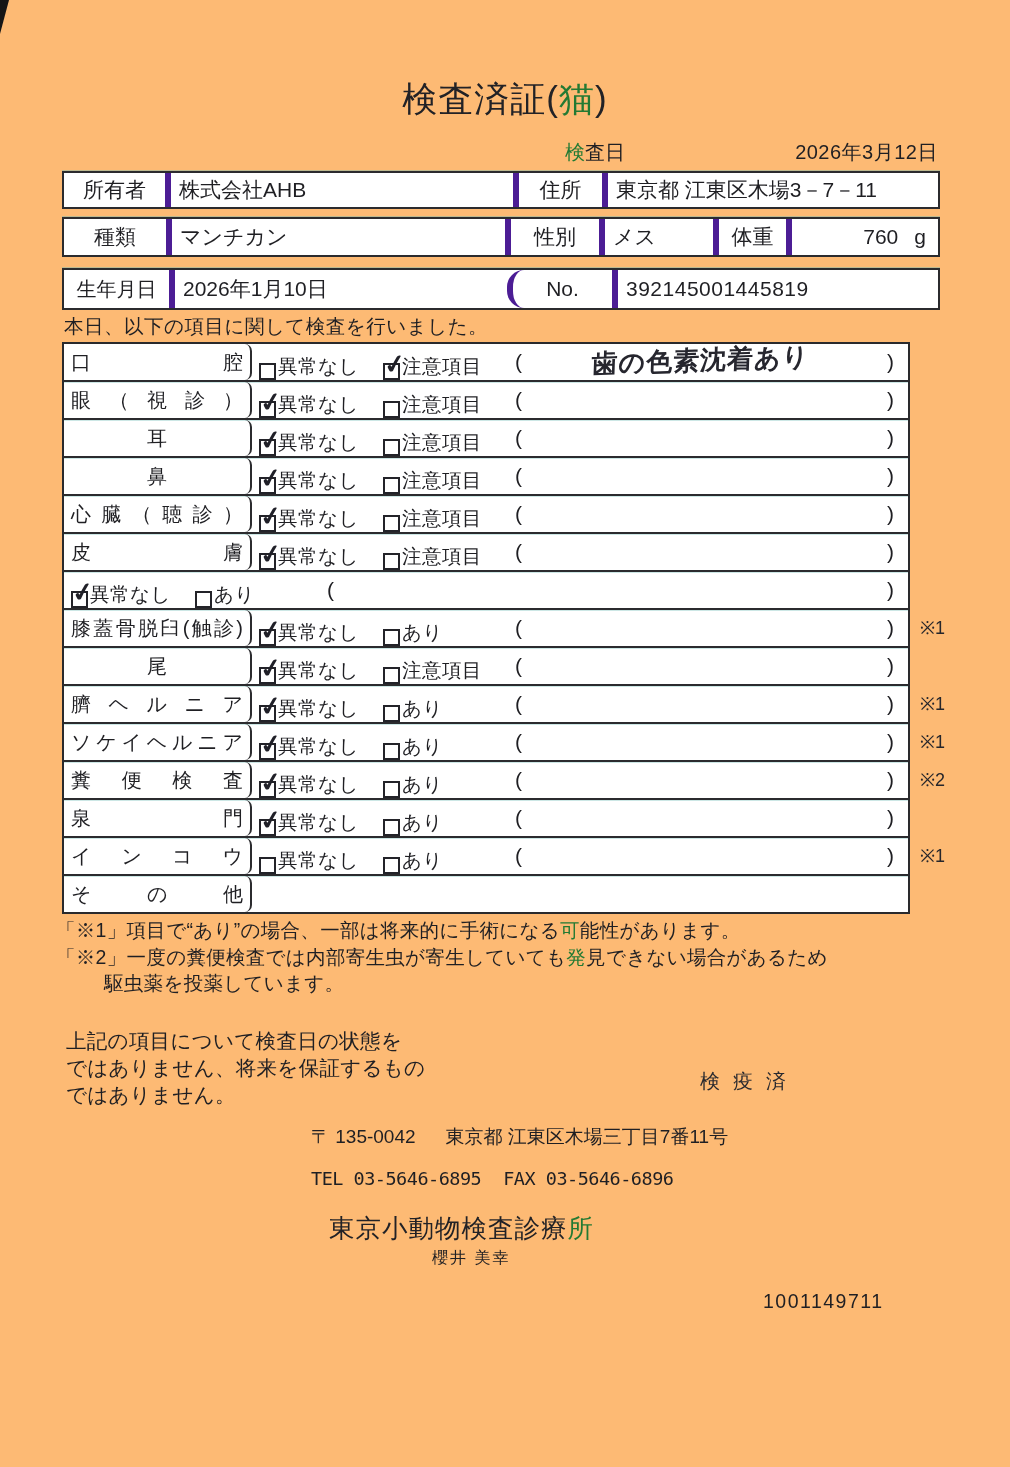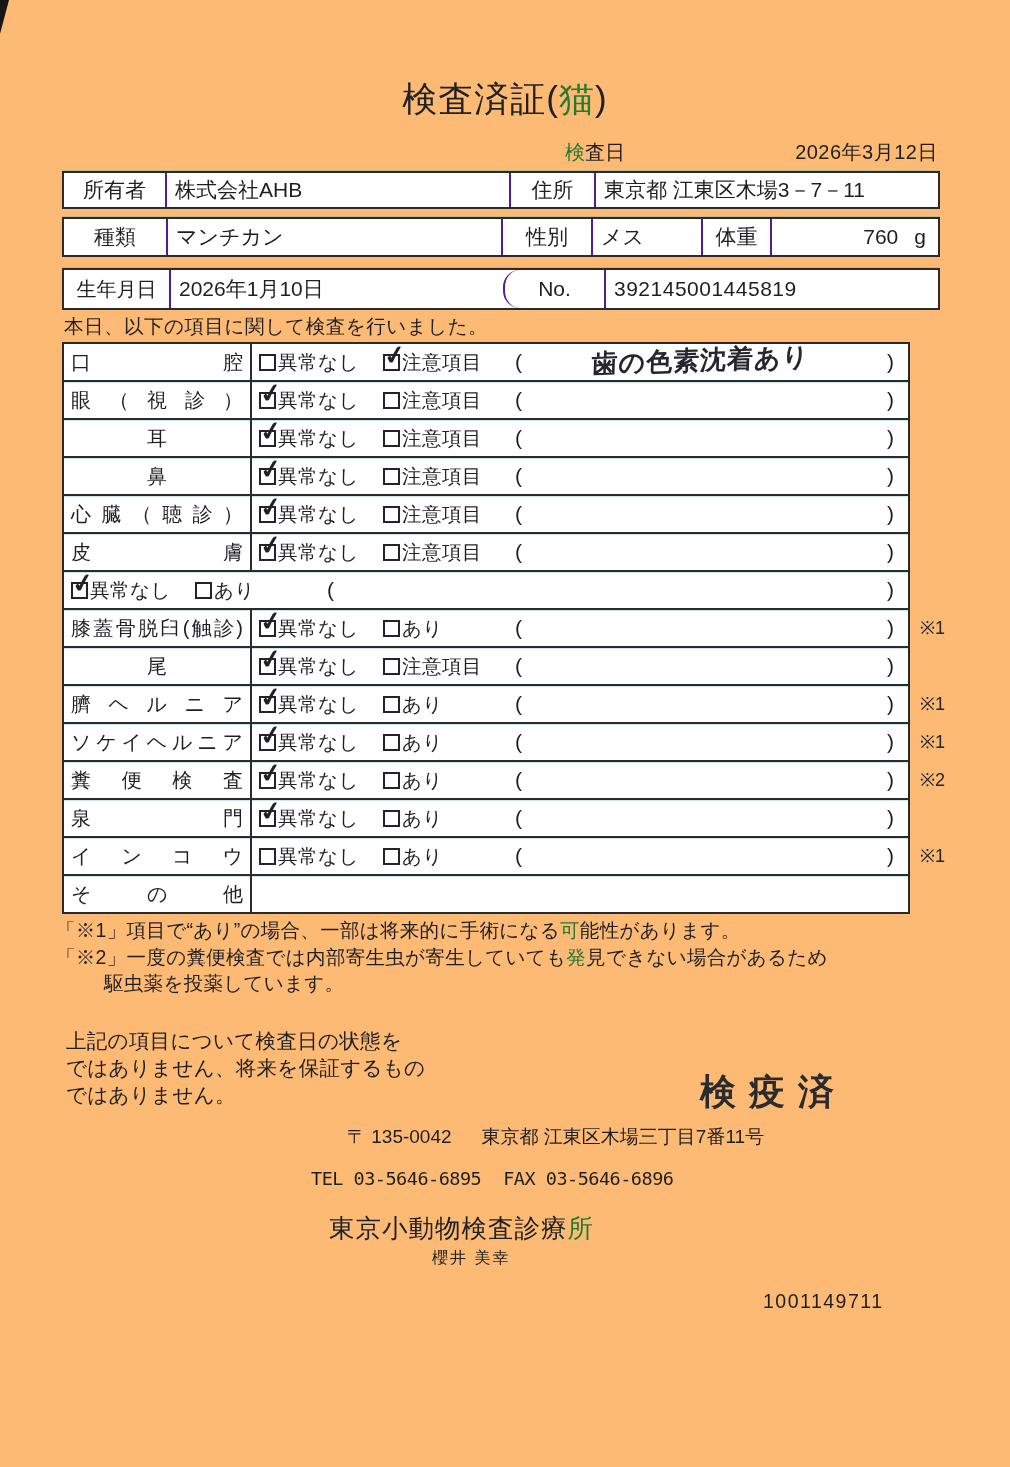--- a/index.html
+++ b/index.html
@@ -13,59 +13,59 @@
   .title{position:absolute;top:76px;left:0;width:100%;text-align:center;
          font-size:35px;letter-spacing:1px;font-weight:500;color:#222226;}
 
   .insp-label{position:absolute;top:139px;left:565px;font-size:20px;}
   .insp-date{position:absolute;top:139px;right:72px;font-size:20px;letter-spacing:.5px;}
 
   .box{position:absolute;left:62px;width:874px;border:2px solid #2b2b2e;background:#fff;
        display:flex;align-items:stretch;box-shadow:0 -1px 0 rgba(110,185,180,.45);}
   .bc{display:flex;align-items:center;font-size:21px;padding:0 8px;overflow:hidden;white-space:nowrap;}
   .bc.lab{justify-content:center;padding:0 2px;}
-  .bc.vsep{border-left:2px solid #4c1d95;}
+  .bc.vsep{border-left:6px solid #4c1d95;}
   #box1{top:171px;height:34px;}
   #box2{top:217px;height:36px;}
   #box3{top:268px;height:38px;}
   .w-owner{width:97px;} .w-ownerval{width:326px;} .w-addr{width:79px;} .w-addrval{flex:1;}
   .w-breed{width:98px;} .w-breedval{width:317px;} .w-sex{width:84px;} .w-sexval{width:92px;}
   .w-weight{width:63px;} .w-weightval{flex:1;justify-content:flex-end;gap:16px;padding-right:12px;}
   .w-birth{width:101px;font-size:20px;} .w-birthval{width:316px;} .w-no{width:83px;justify-content:center;font-size:21px;border-radius:17px;}
   .w-noval{flex:1;letter-spacing:.5px;}
 
   .intro{position:absolute;top:313px;left:64px;font-size:19.5px;letter-spacing:.5px;}
 
   .etable{position:absolute;top:342px;left:62px;width:844px;border:2px solid #2a2a2d;background:#fff;}
   .trow{position:relative;display:flex;height:36px;align-items:stretch;}
   .trow + .trow{border-top:2px solid #2b2b2e;box-shadow:inset 0 1px 0 rgba(110,185,180,.35);}
   .tlabel{width:172px;border-right:2px solid #2b2b2e;padding:0 7px;font-size:20px;line-height:36px;
-          text-align:justify;text-align-last:justify;text-justify:inter-character;white-space:nowrap;overflow:hidden;}
+          text-align:justify;text-align-last:justify;text-justify:inter-character;white-space:nowrap;overflow:hidden;border-radius:7px;}
   .tlabel.c{text-align-last:center;}
   .tcontent{flex:1;position:relative;}
-  .opt{position:absolute;top:0;height:100%;display:flex;align-items:center;}
+  .opt{position:absolute;top:0;height:100%;display:flex;align-items:flex-end;}
   .o1{left:7px;} .o2{left:131px;}
   .cbox{width:13px;height:13px;border:2px solid #232329;position:relative;background:#fff;flex:none;margin-right:2px;}
   .tick{position:absolute;left:-1px;top:-14px;font-size:26px;font-weight:bold;line-height:1;
         transform:rotate(-8deg);color:#202028;}
   .olabel{font-size:19.5px;letter-spacing:.5px;white-space:nowrap;}
   .popen{position:absolute;left:263px;top:0;line-height:36px;font-size:21px;}
   .pclose{position:absolute;right:14px;top:0;line-height:36px;font-size:21px;}
   .pvalue{position:absolute;left:285px;right:44px;top:0;line-height:36px;text-align:center;font-size:20px;}
   .pvalue.hand{font-size:26px;font-weight:600;color:#26262e;top:-2px;
                transform:rotate(-2deg) skewX(-4deg);letter-spacing:1px;}
   .rnote{position:absolute;left:calc(100% + 12px);top:0;line-height:36px;font-size:18px;white-space:nowrap;color:#26262b;}
 
   .fn{position:absolute;left:56px;font-size:19.5px;letter-spacing:.3px;}
   #fn1{top:917px;} #fn2{top:944px;} #fn3{top:970px;left:104px;}
 
   .disc{position:absolute;top:1027px;left:66px;font-size:20.5px;line-height:27px;letter-spacing:.3px;}
-  .stamp{position:absolute;top:1068px;left:700px;font-size:36px;letter-spacing:13px;color:#2a2a2f;white-space:nowrap;font-weight:bold;}
-
-  .addr-line{position:absolute;top:1124px;left:311px;font-size:19px;margin-left:36px;}
+  .stamp{position:absolute;top:1068px;left:700px;font-size:20px;letter-spacing:13px;color:#2a2a2f;white-space:nowrap;}
+
+  .addr-line{position:absolute;top:1124px;left:311px;font-size:19px;}
   .addr-line .part2{margin-left:30px;}
   .tel-line{position:absolute;top:1168px;left:311px;font-size:18.5px;
             font-family:"DejaVu Sans Mono",monospace;letter-spacing:-.5px;}
   .tel-line .part2{margin-left:22px;}
   .clinic{position:absolute;top:1211px;left:329px;font-size:25.5px;letter-spacing:1px;color:#222226;}
   .vet{position:absolute;top:1248px;left:432px;font-size:16px;letter-spacing:2px;text-align:center;}
   .serial{position:absolute;top:1290px;left:763px;font-size:19.5px;letter-spacing:1.5px;}
 </style>
 </head>
 <body>

